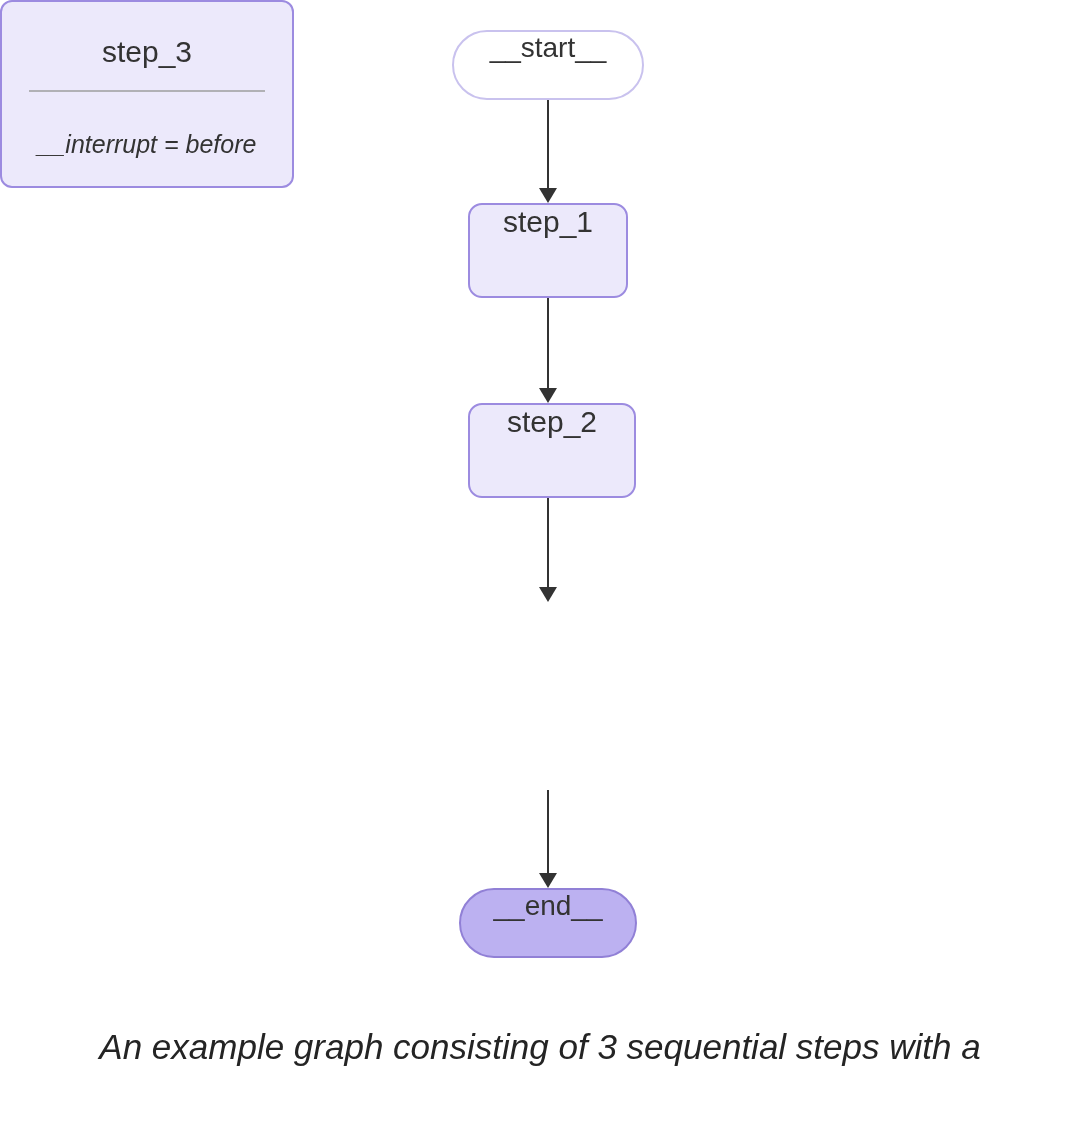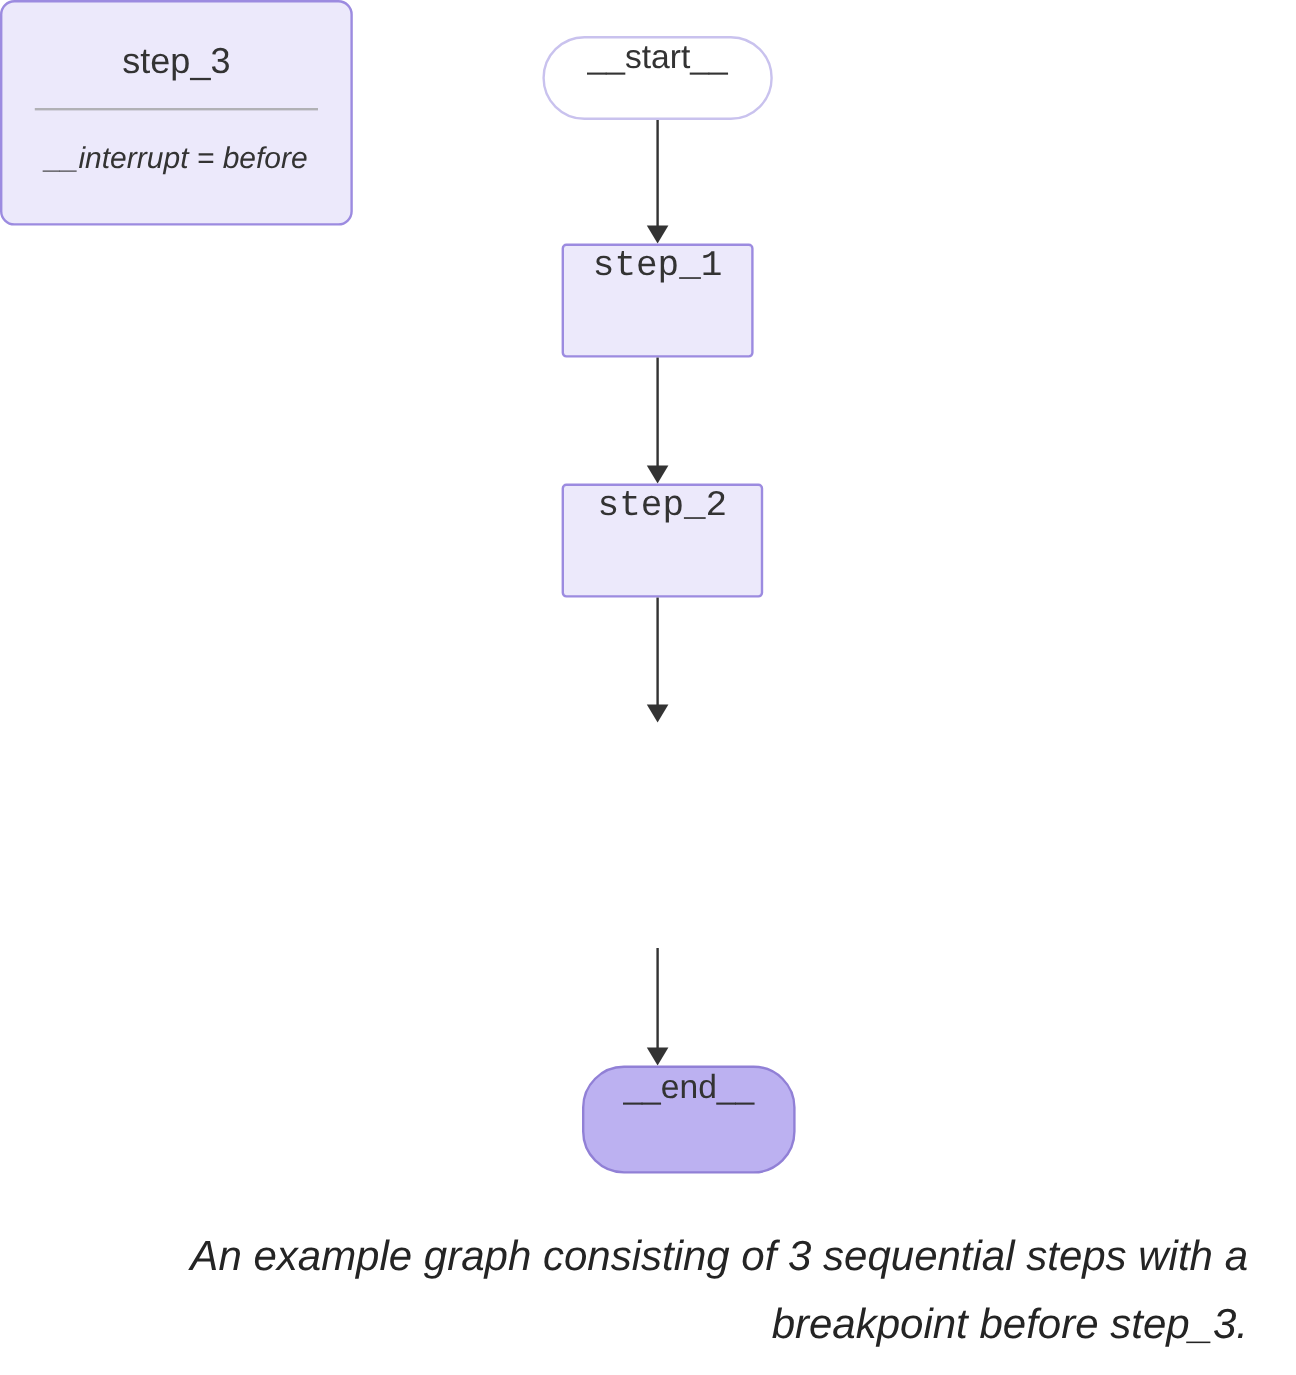--- a/index.html
+++ b/index.html
@@ -35,30 +35,29 @@
   .pill {
     border-radius: 35px;
     font-size: 28px;
   }
   .node-start {
     left: 452px; top: 30px; width: 192px; height: 70px;
     background: var(--start-fill);
     border: 2px solid var(--start-border);
   }
   .node-end {
-    left: 485px; top: 888px; width: 178px; height: 90px;
+    left: 459px; top: 888px; width: 178px; height: 70px;
     background: var(--end-fill);
     border: 2px solid var(--end-border);
   }
   .step-box {
     background: var(--node-fill);
     border: 2px solid var(--node-border);
-    border-radius: 4px;
+    border-radius: 14px;
     font-size: 30px;
-    font-family: Liberation Mono, monospace;
   }
   .node-step1 { left: 468px; top: 203px; width: 160px; height: 95px; }
   .node-step2 { left: 468px; top: 403px; width: 168px; height: 95px; }
   .node-step3 {
     left: 399px; top: 602px; width: 294px; height: 188px;
     background: var(--node-fill);
     border: 2px solid var(--node-border);
     border-radius: 12px;
     display: flex;
     flex-direction: column;
@@ -72,21 +71,21 @@
     color: var(--node-text);
   }
   .node-step3 .divider {
     width: 236px;
     height: 0;
     border-top: 2px solid var(--divider);
     opacity: 0.75;
     margin-top: 22px;
   }
   .node-step3 .annotation {
-    margin-top: 26px;
+    margin-top: 38px;
     font-style: italic;
     font-size: 25px;
     color: var(--node-text);
   }
   .edge-line {
     position: absolute;
     left: 547px;
     width: 2px;
     background: var(--edge);
   }
@@ -105,21 +104,21 @@
   .head-2 { top: 388px; }
   .line-3 { top: 498px; height: 90px; }
   .head-3 { top: 587px; }
   .line-4 { top: 790px; height: 84px; }
   .head-4 { top: 873px; }
   .caption {
     position: absolute;
     left: 40px;
     top: 1018px;
     width: 1000px;
-    text-align: right;
+    text-align: center;
     font-style: italic;
     font-size: 35px;
     line-height: 57px;
     color: var(--caption-text);
   }
 </style>
 </head>
 <body>
 
 <div class="canvas">
@@ -153,16 +152,15 @@
 
   <div class="edge-line line-4"></div>
   <div class="edge-head head-4"></div>
 
   <div class="node pill node-end">
     <span>__end__</span>
   </div>
 
   <div class="caption">
     <div>An example graph consisting of 3 sequential steps with a</div>
-    <div>breakpoint before step_3.</div>
   </div>
 
 </div>
 
 </body></html>

